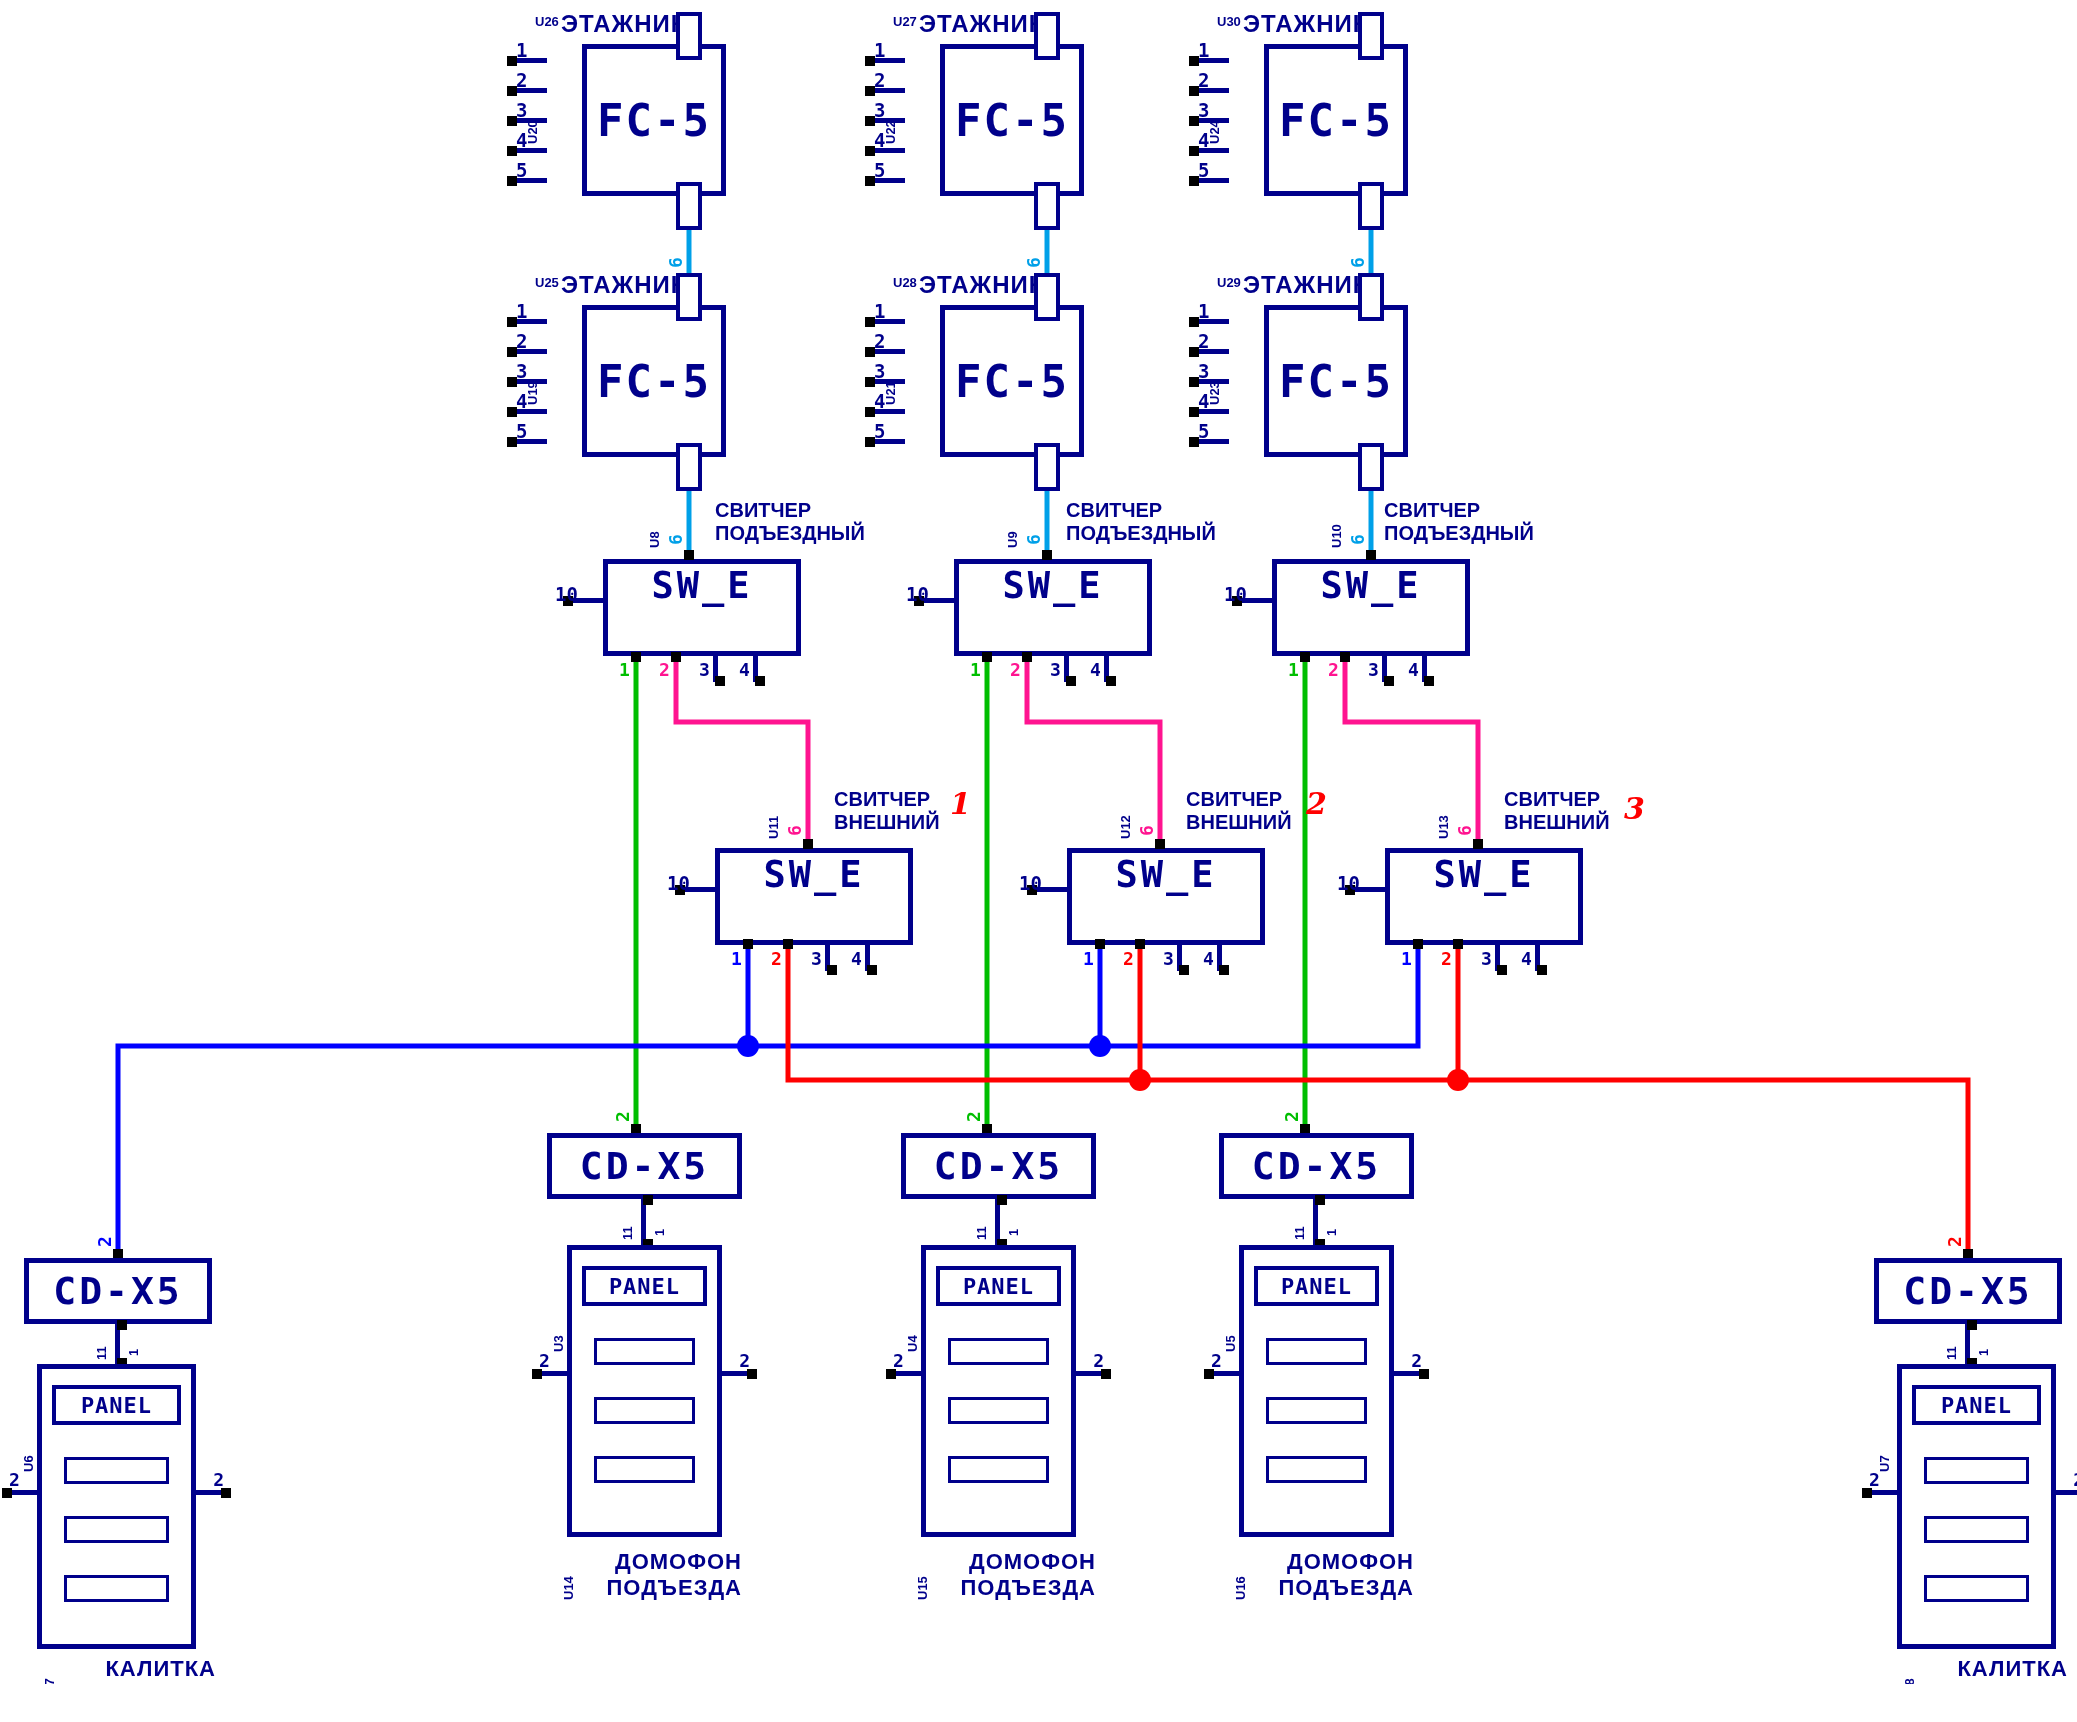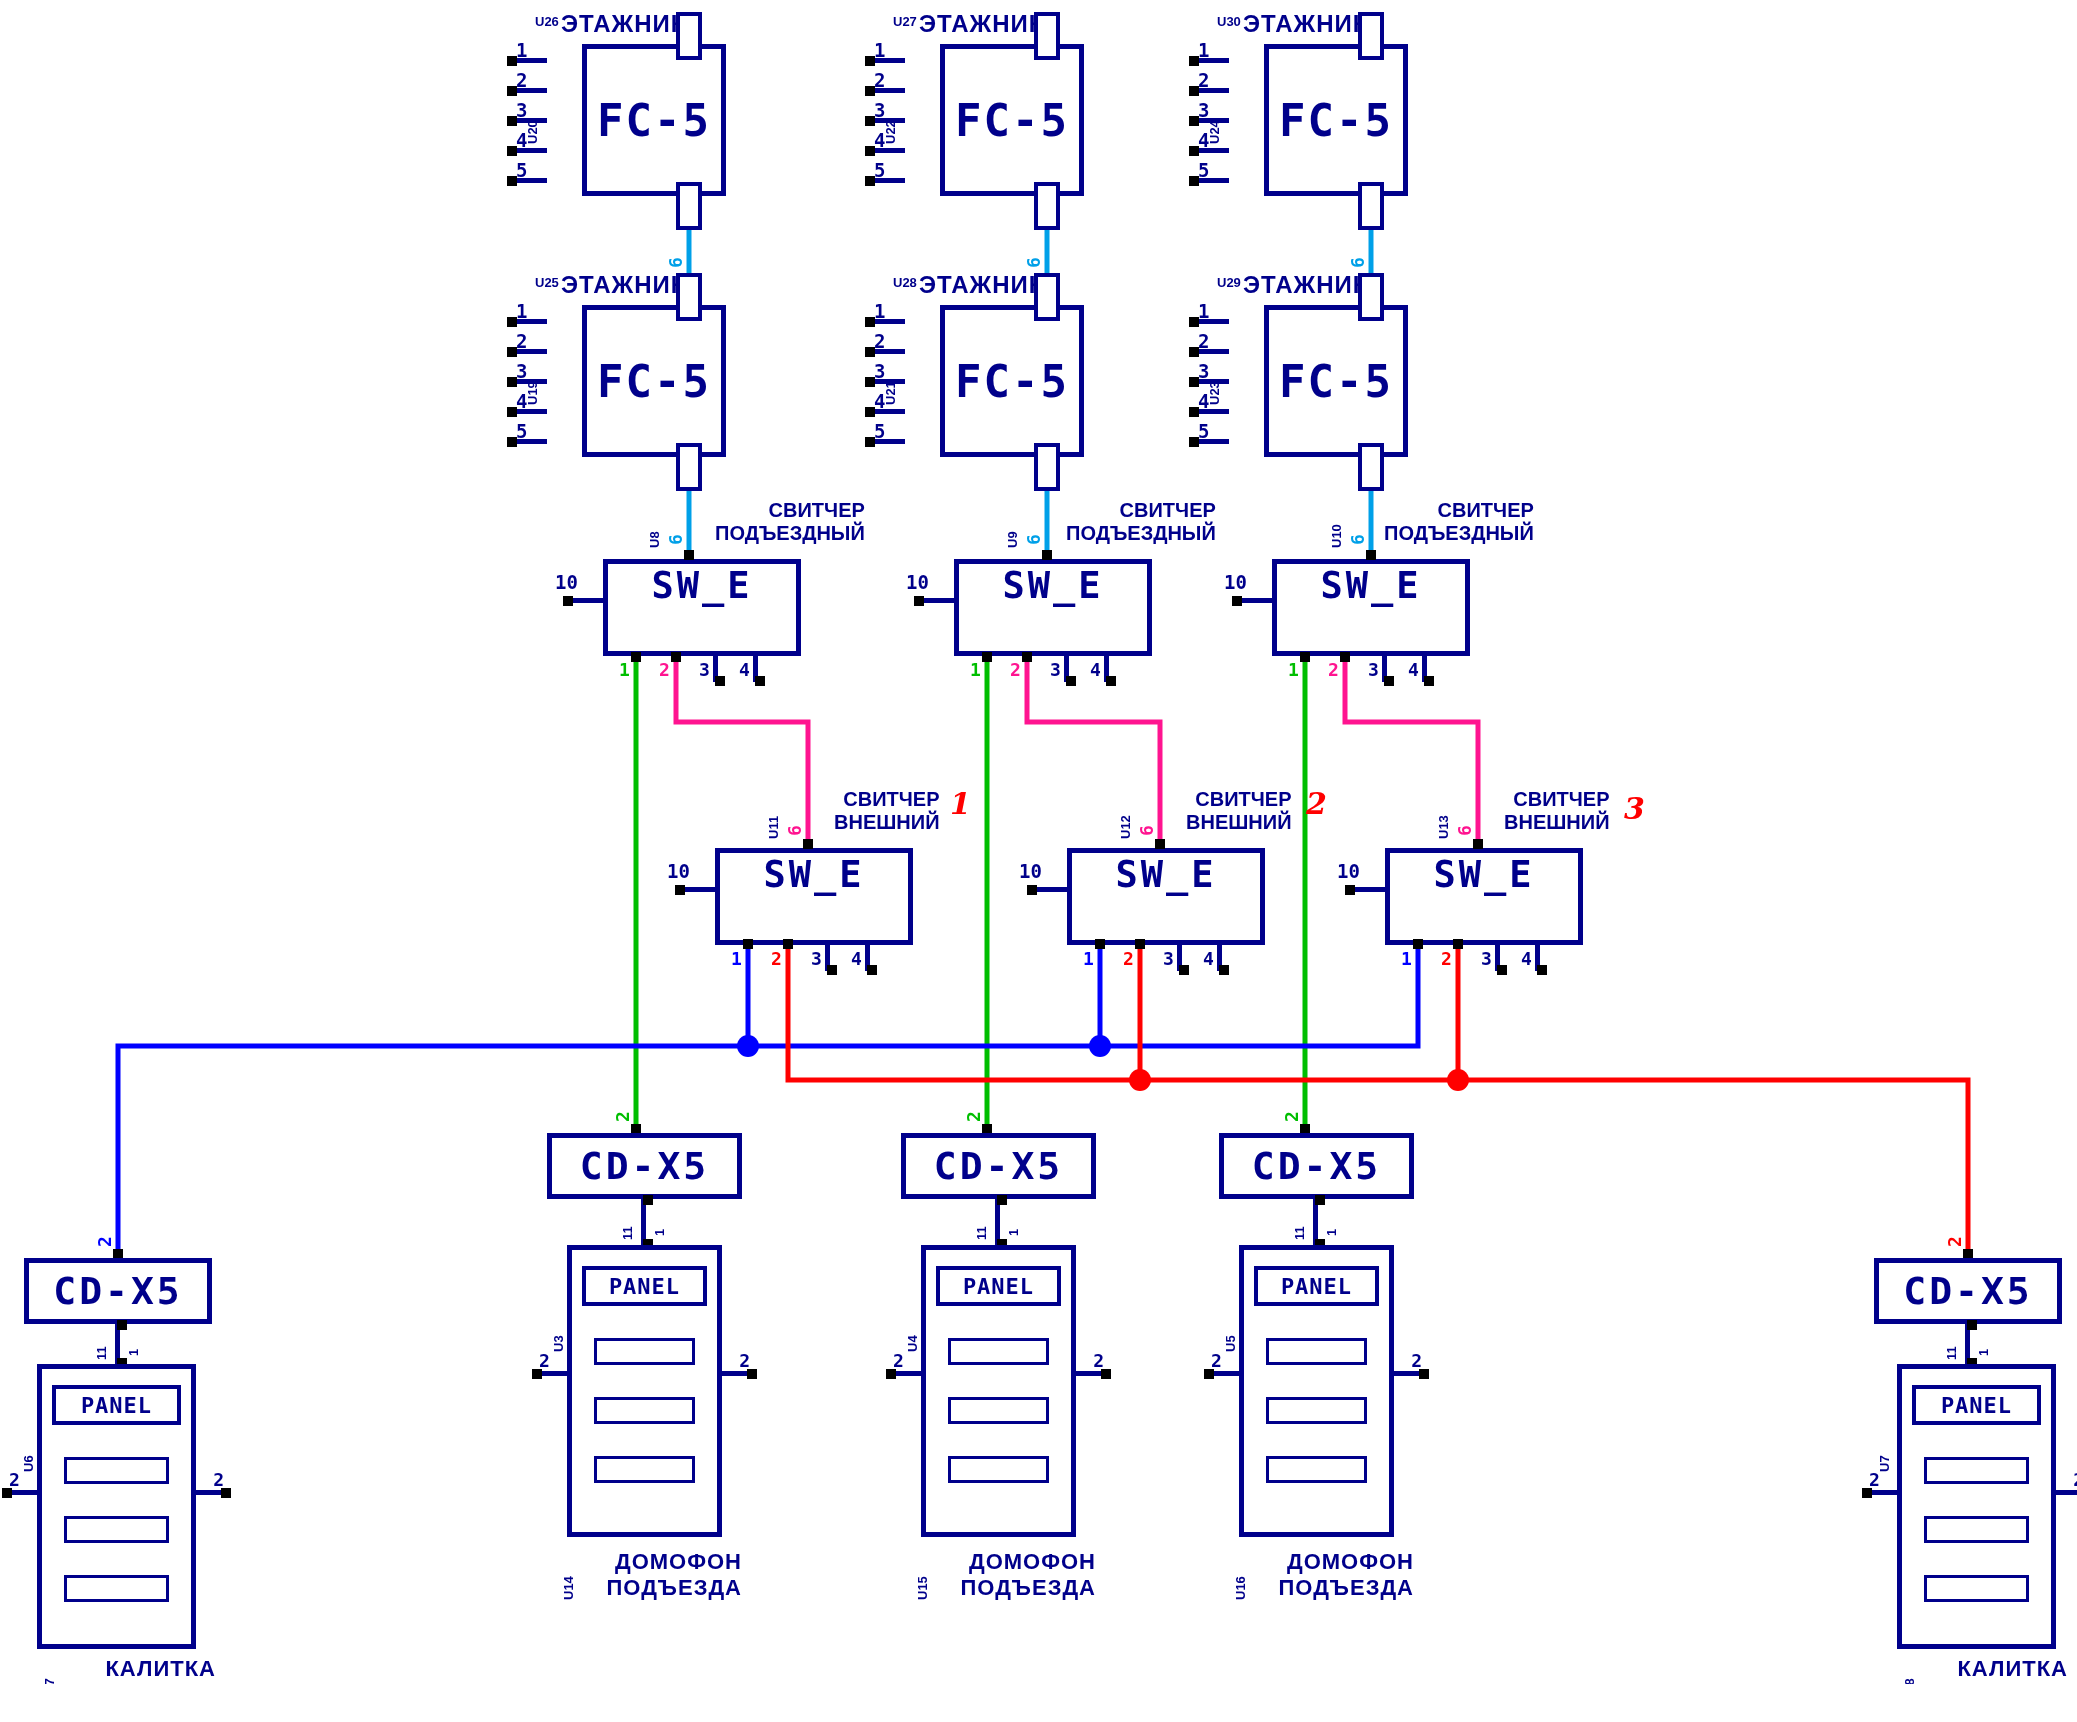--- a/index.html
+++ b/index.html
@@ -36,26 +36,26 @@
   .fpin::before{content:"";position:absolute;left:-5px;top:-7px;width:10px;height:10px;background:#000;}
   .fpin .pn{position:absolute;left:4px;top:-24px;}
 
   
   .swe{position:absolute;width:198px;height:97px;}
   .swe-box{position:absolute;inset:0;border:5px solid var(--navy);background:#fff;box-sizing:border-box;
            display:flex;align-items:flex-start;justify-content:center;}
   .swe-label{font:bold 37px "DejaVu Sans Mono",monospace;color:var(--navy);letter-spacing:3px;}
   .swe-title{position:absolute;top:-60px;font:bold 20px "Liberation Sans",sans-serif;
              color:var(--navy);line-height:23px;white-space:nowrap;}
-  .swe-title span{display:block;text-align:right;}
+  .swe-title span{display:block;}
   .hpin{position:absolute;width:35px;height:0;border-top:5px solid var(--navy);}
   .hpin::before{content:"";position:absolute;left:-5px;top:-7px;width:10px;height:10px;background:#000;}
   .hpin-right::before{left:auto;right:-5px;}
   .swe .hpin{left:-35px;top:39px;}
-  .pn10{position:absolute;left:-48px;top:12px;}
+  .pn10{position:absolute;left:-48px;top:24px;}
   .vstub-s{position:absolute;top:97px;height:26px;width:0;border-left:5px solid var(--navy);}
   .vstub-s::after{content:"";position:absolute;left:-3px;bottom:-4px;width:10px;height:10px;background:#000;}
   .bpn{position:absolute;top:100px;font:bold 18px "DejaVu Sans Mono",monospace;color:var(--navy);}
 
   
   .cdx{position:absolute;height:66px;border:5px solid var(--navy);background:#fff;box-sizing:border-box;
        display:flex;align-items:center;justify-content:center;}
   .cdx span{font:bold 38px "DejaVu Sans Mono",monospace;color:var(--navy);letter-spacing:3px;}
   .vstub{position:absolute;width:0;border-left:5px solid var(--navy);}
   .vstub::before{content:"";position:absolute;left:-3px;top:-4px;width:10px;height:10px;background:#000;}

